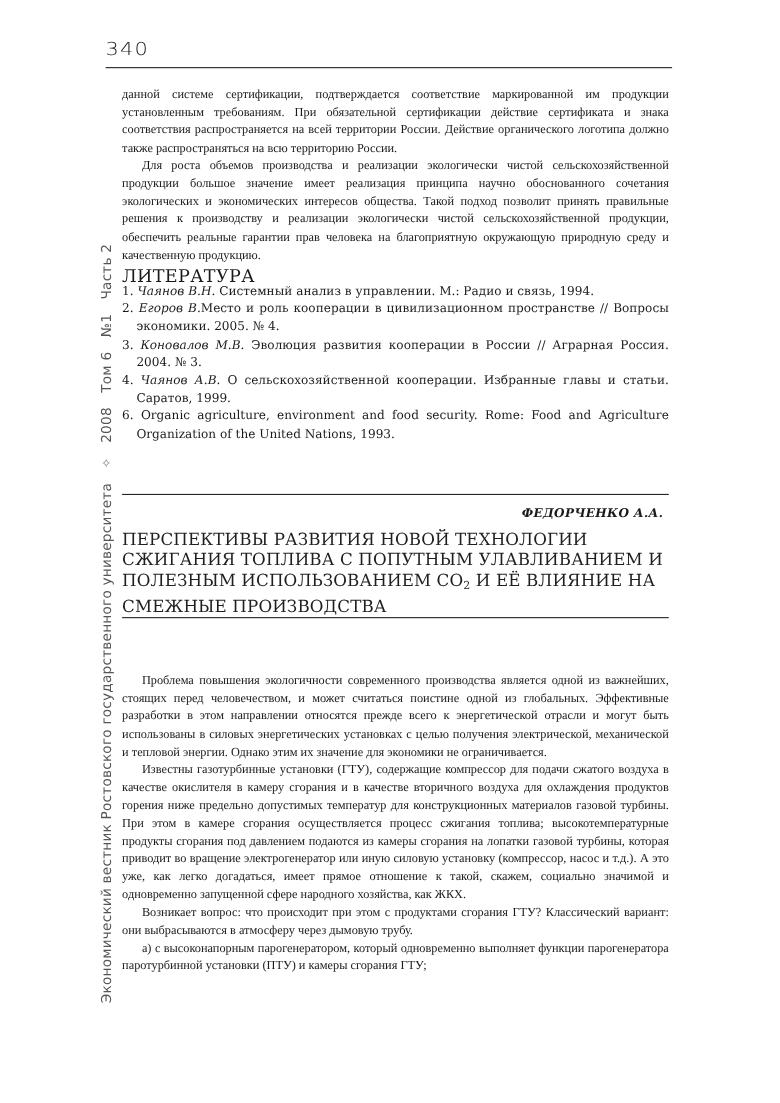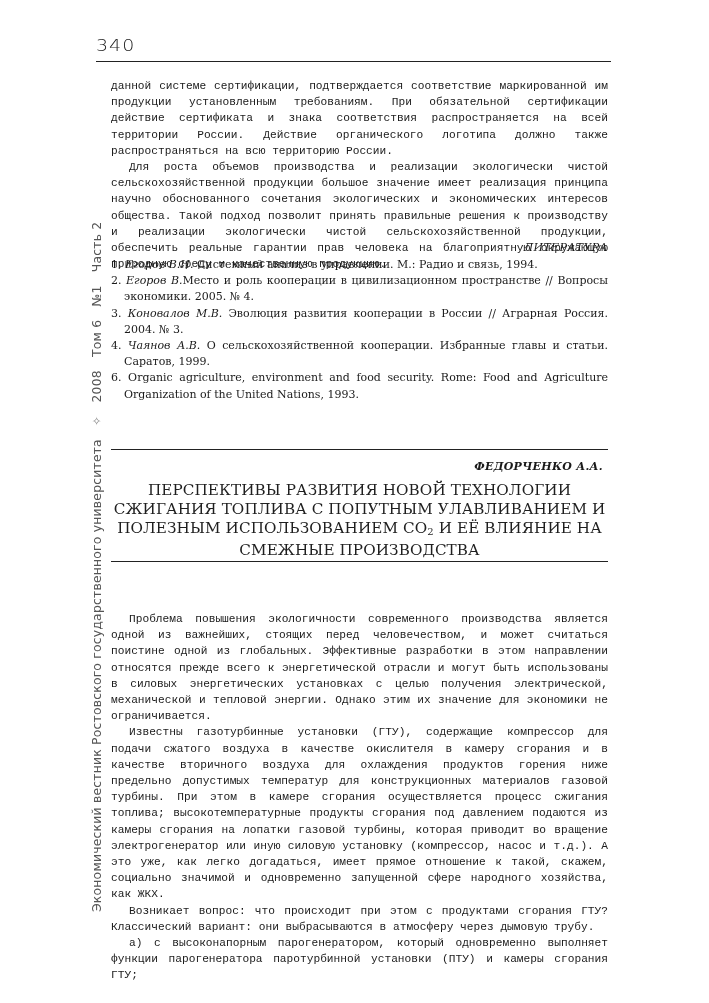--- a/index.html
+++ b/index.html
@@ -7,33 +7,33 @@
          font-family: "DejaVu Serif", "Liberation Serif", serif; color: #1a1a1a; }
   .page-number { position: absolute; left: 96px; top: 36px; font-family: "DejaVu Sans", "Liberation Sans", sans-serif;
                  font-size: 19px; letter-spacing: 1px; color: #222; font-weight: 300; transform: scaleY(0.85); transform-origin: left top; }
   .header-rule { position: absolute; left: 96px; top: 61px; width: 515px; height: 0; border-top: 1.5px solid #222; }
   .sidebar { position: absolute; left: 89px; top: 912px; transform-origin: left top; transform: rotate(-90deg);
              white-space: nowrap; font-family: "DejaVu Sans", "Liberation Sans", sans-serif; font-size: 12.4px;
              color: #555; letter-spacing: 0.2px; }
   .sidebar span { margin-right: 9px; }
   .sidebar .diamond { color: #888; font-size: 12px; }
   .text { position: absolute; left: 111px; width: 497px; font-size: 11.2px; line-height: 16.2px; text-align: justify;
-          font-family: Liberation Mono, monospace; }
+          font-family: Liberation Serif, serif; }
   .text p { margin: 0; text-indent: 18px; }
   .text p.noindent { text-indent: 0; }
   #top-body { top: 78px; }
-  .lit-title { position: absolute; left: 111px; width: 497px; top: 241px; text-align: right; font-style: italic;
-               font-size: 11px; letter-spacing: 0.3px; }
+  .lit-title { position: absolute; left: 111px; width: 497px; top: 241px; text-align: left; 
+               font-size: 16px; letter-spacing: 0.3px; }
   .refs { position: absolute; left: 111px; width: 497px; top: 257px; font-size: 11px; line-height: 16.2px; }
   .refs .ref { padding-left: 13px; text-indent: -13px; text-align: justify; }
   .refs .ref i { font-style: italic; }
   .rule { position: absolute; left: 111px; width: 497px; height: 0; border-top: 1.3px solid #222; }
   .author { position: absolute; right: 106px; top: 460px; font-style: italic; font-weight: bold; font-size: 11px;
             letter-spacing: 0.3px; }
-  .article-title { position: absolute; left: 111px; width: 497px; top: 481px; text-align: center;
+  .article-title { position: absolute; left: 111px; width: 497px; top: 481px; text-align: left;
                    font-family: "DejaVu Serif", "Liberation Serif", serif; font-size: 15.2px; line-height: 19px;
                    letter-spacing: 0.1px; color: #1f1f1f; font-weight: normal; }
   .article-title sub { font-size: 10px; vertical-align: -2px; }
   #article-body { top: 580px; margin-top: 31px; }
 </style>
 </head>
 <body>
 
 <div>
 
@@ -52,21 +52,21 @@
   <div class="text" id="top-body">
     <p class="noindent">данной системе сертификации, подтверждается соответствие маркированной им продукции установленным требованиям. При обязательной сертификации действие сертификата и знака соответствия распространяется на всей территории России. Действие органического логотипа должно также распространяться на всю территорию России.</p>
     <p>Для роста объемов производства и реализации экологически чистой сельскохозяйственной продукции большое значение имеет реализация принципа научно обоснованного сочетания экологических и экономических интересов общества. Такой подход позволит принять правильные решения к производству и реализации экологически чистой сельскохозяйственной продукции, обеспечить реальные гарантии прав человека на благоприятную окружающую природную среду и качественную продукцию.</p>
   </div>
 
   <div class="lit-title">ЛИТЕРАТУРА</div>
 
   <div class="refs">
     <div class="ref">
       <span>1.</span>
-      <i>Егоров В.Н.</i><span> Системный анализ в управлении. М.: Радио и связь, 1994.</span>
+      <i>Чаянов В.Н.</i><span> Системный анализ в управлении. М.: Радио и связь, 1994.</span>
     </div>
     <div class="ref">
       <span>2.</span>
       <i>Егоров В.</i><span>Место и роль кооперации в цивилизационном пространстве // Вопросы экономики. 2005. № 4.</span>
     </div>
     <div class="ref">
       <span>3.</span>
       <i>Коновалов М.В.</i><span> Эволюция развития кооперации в России // Аграрная Россия. 2004. № 3.</span>
     </div>
     <div class="ref">

